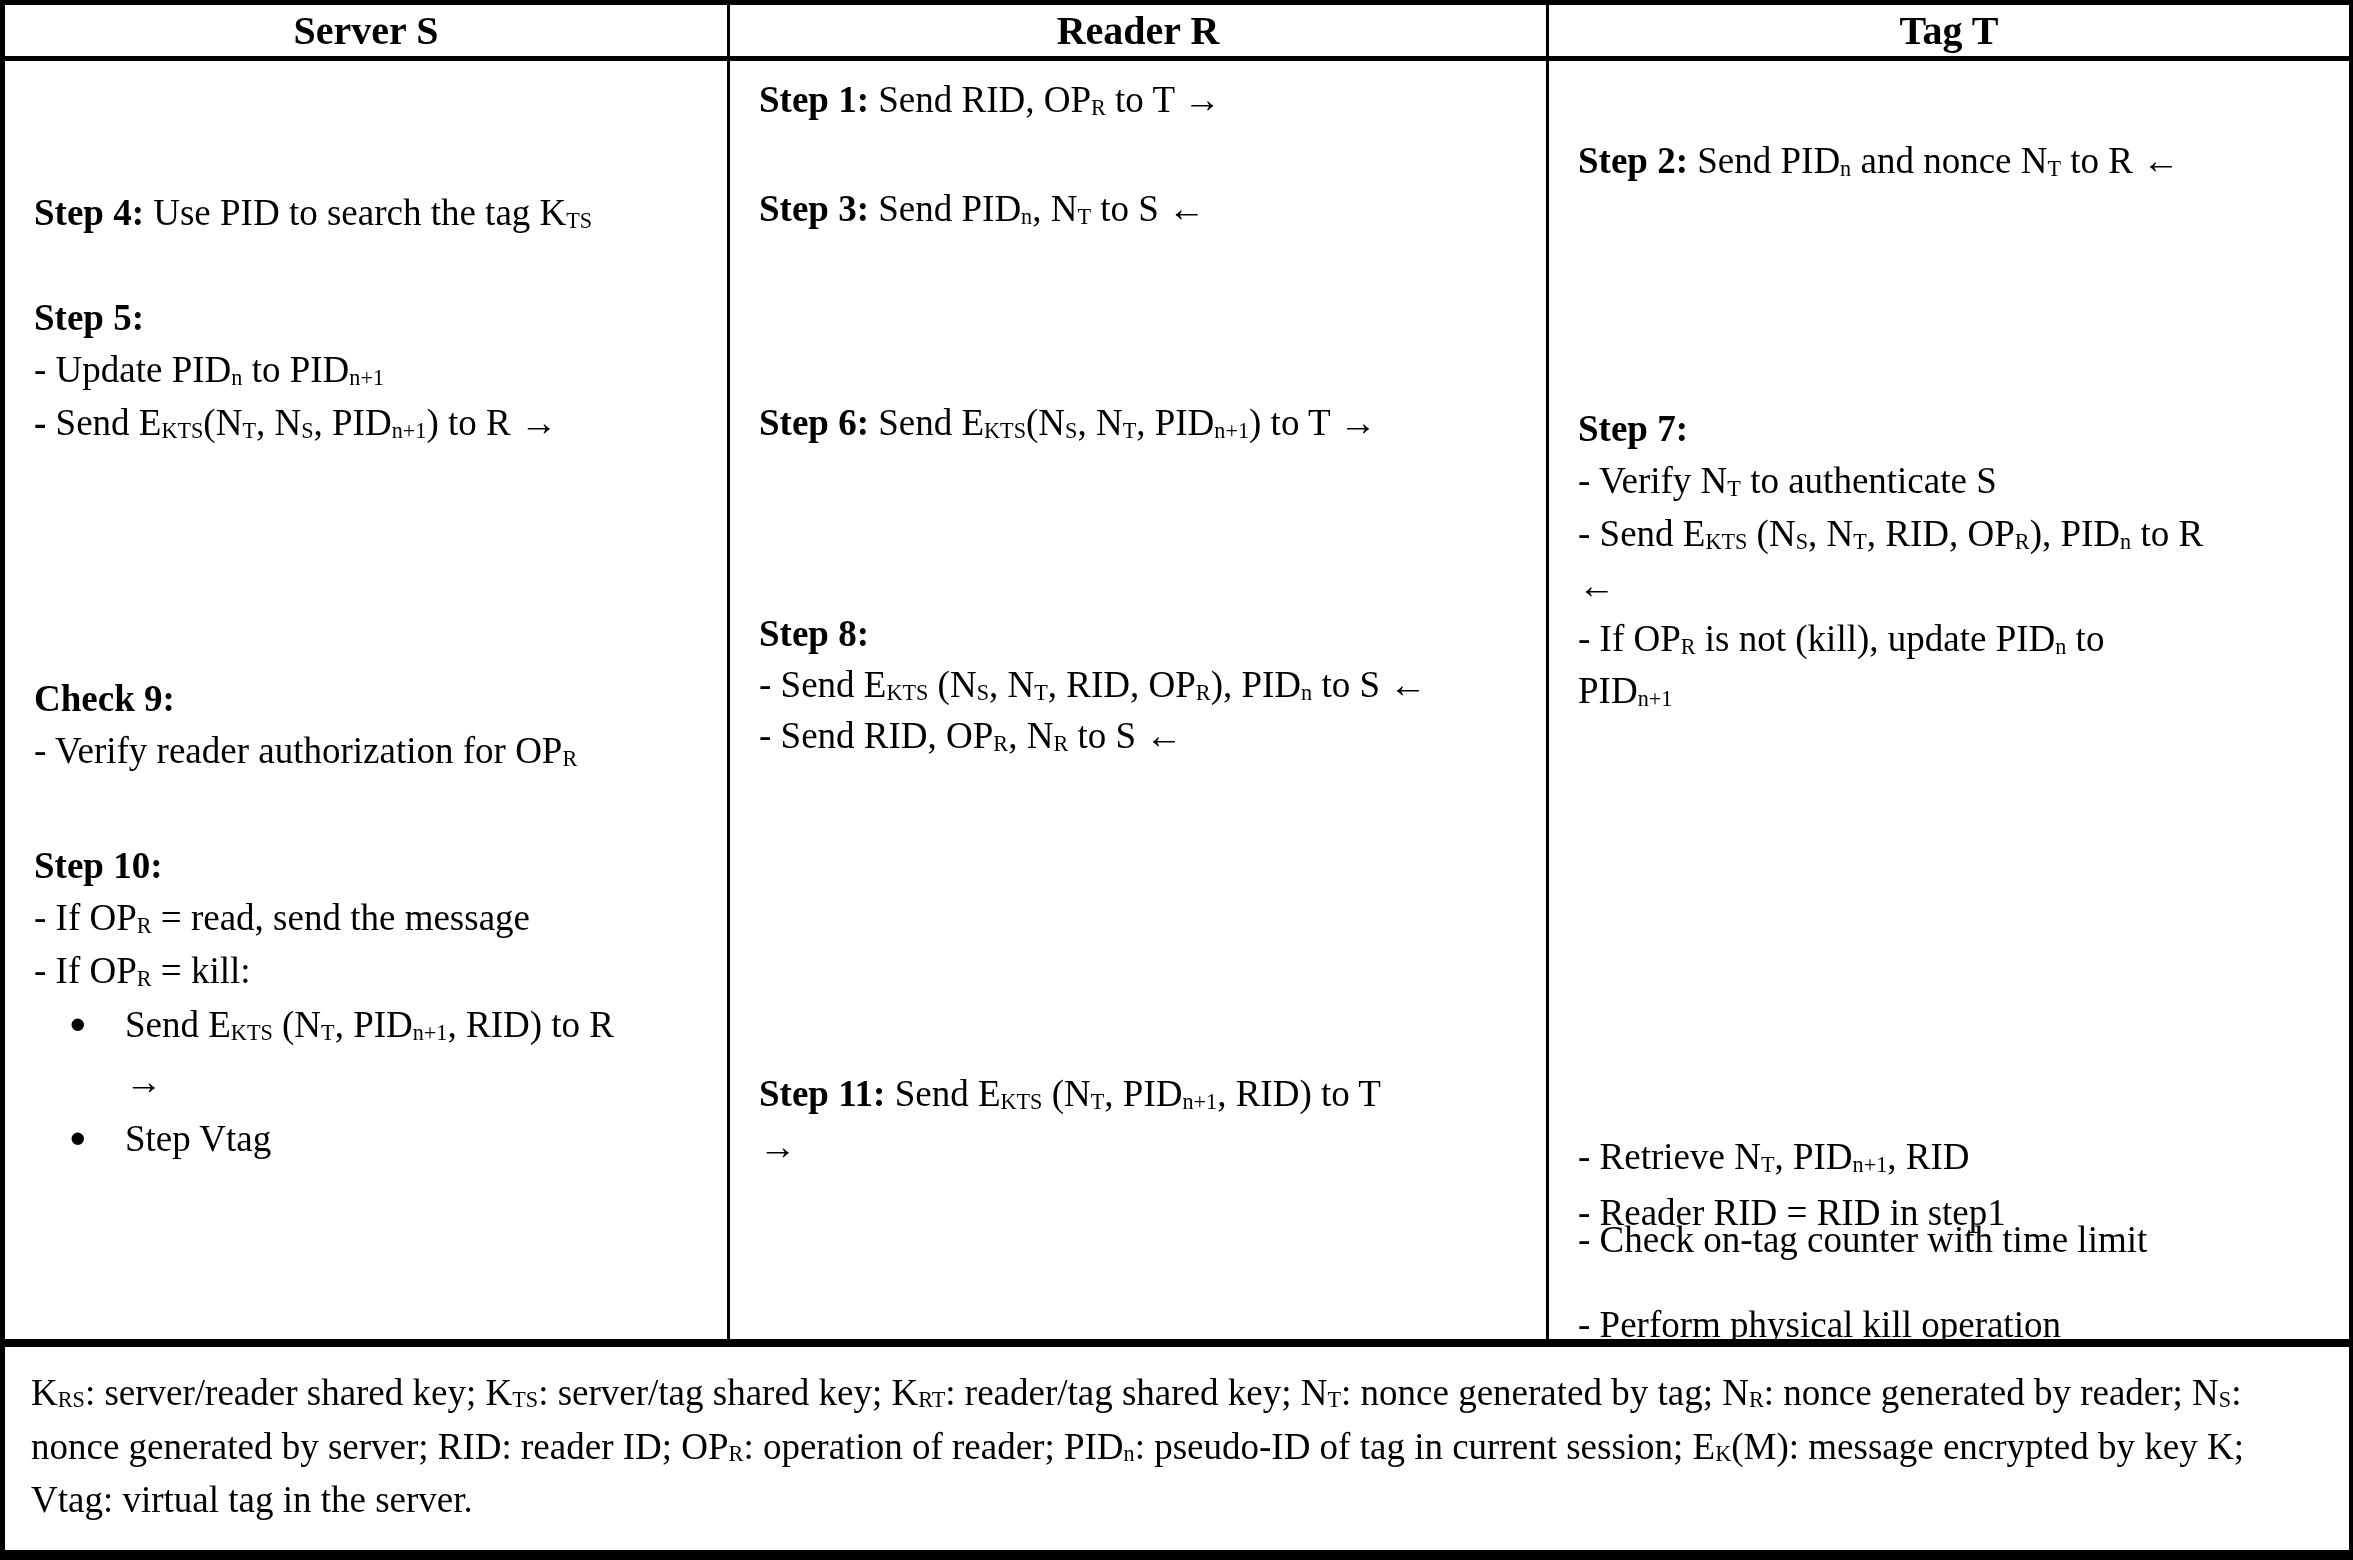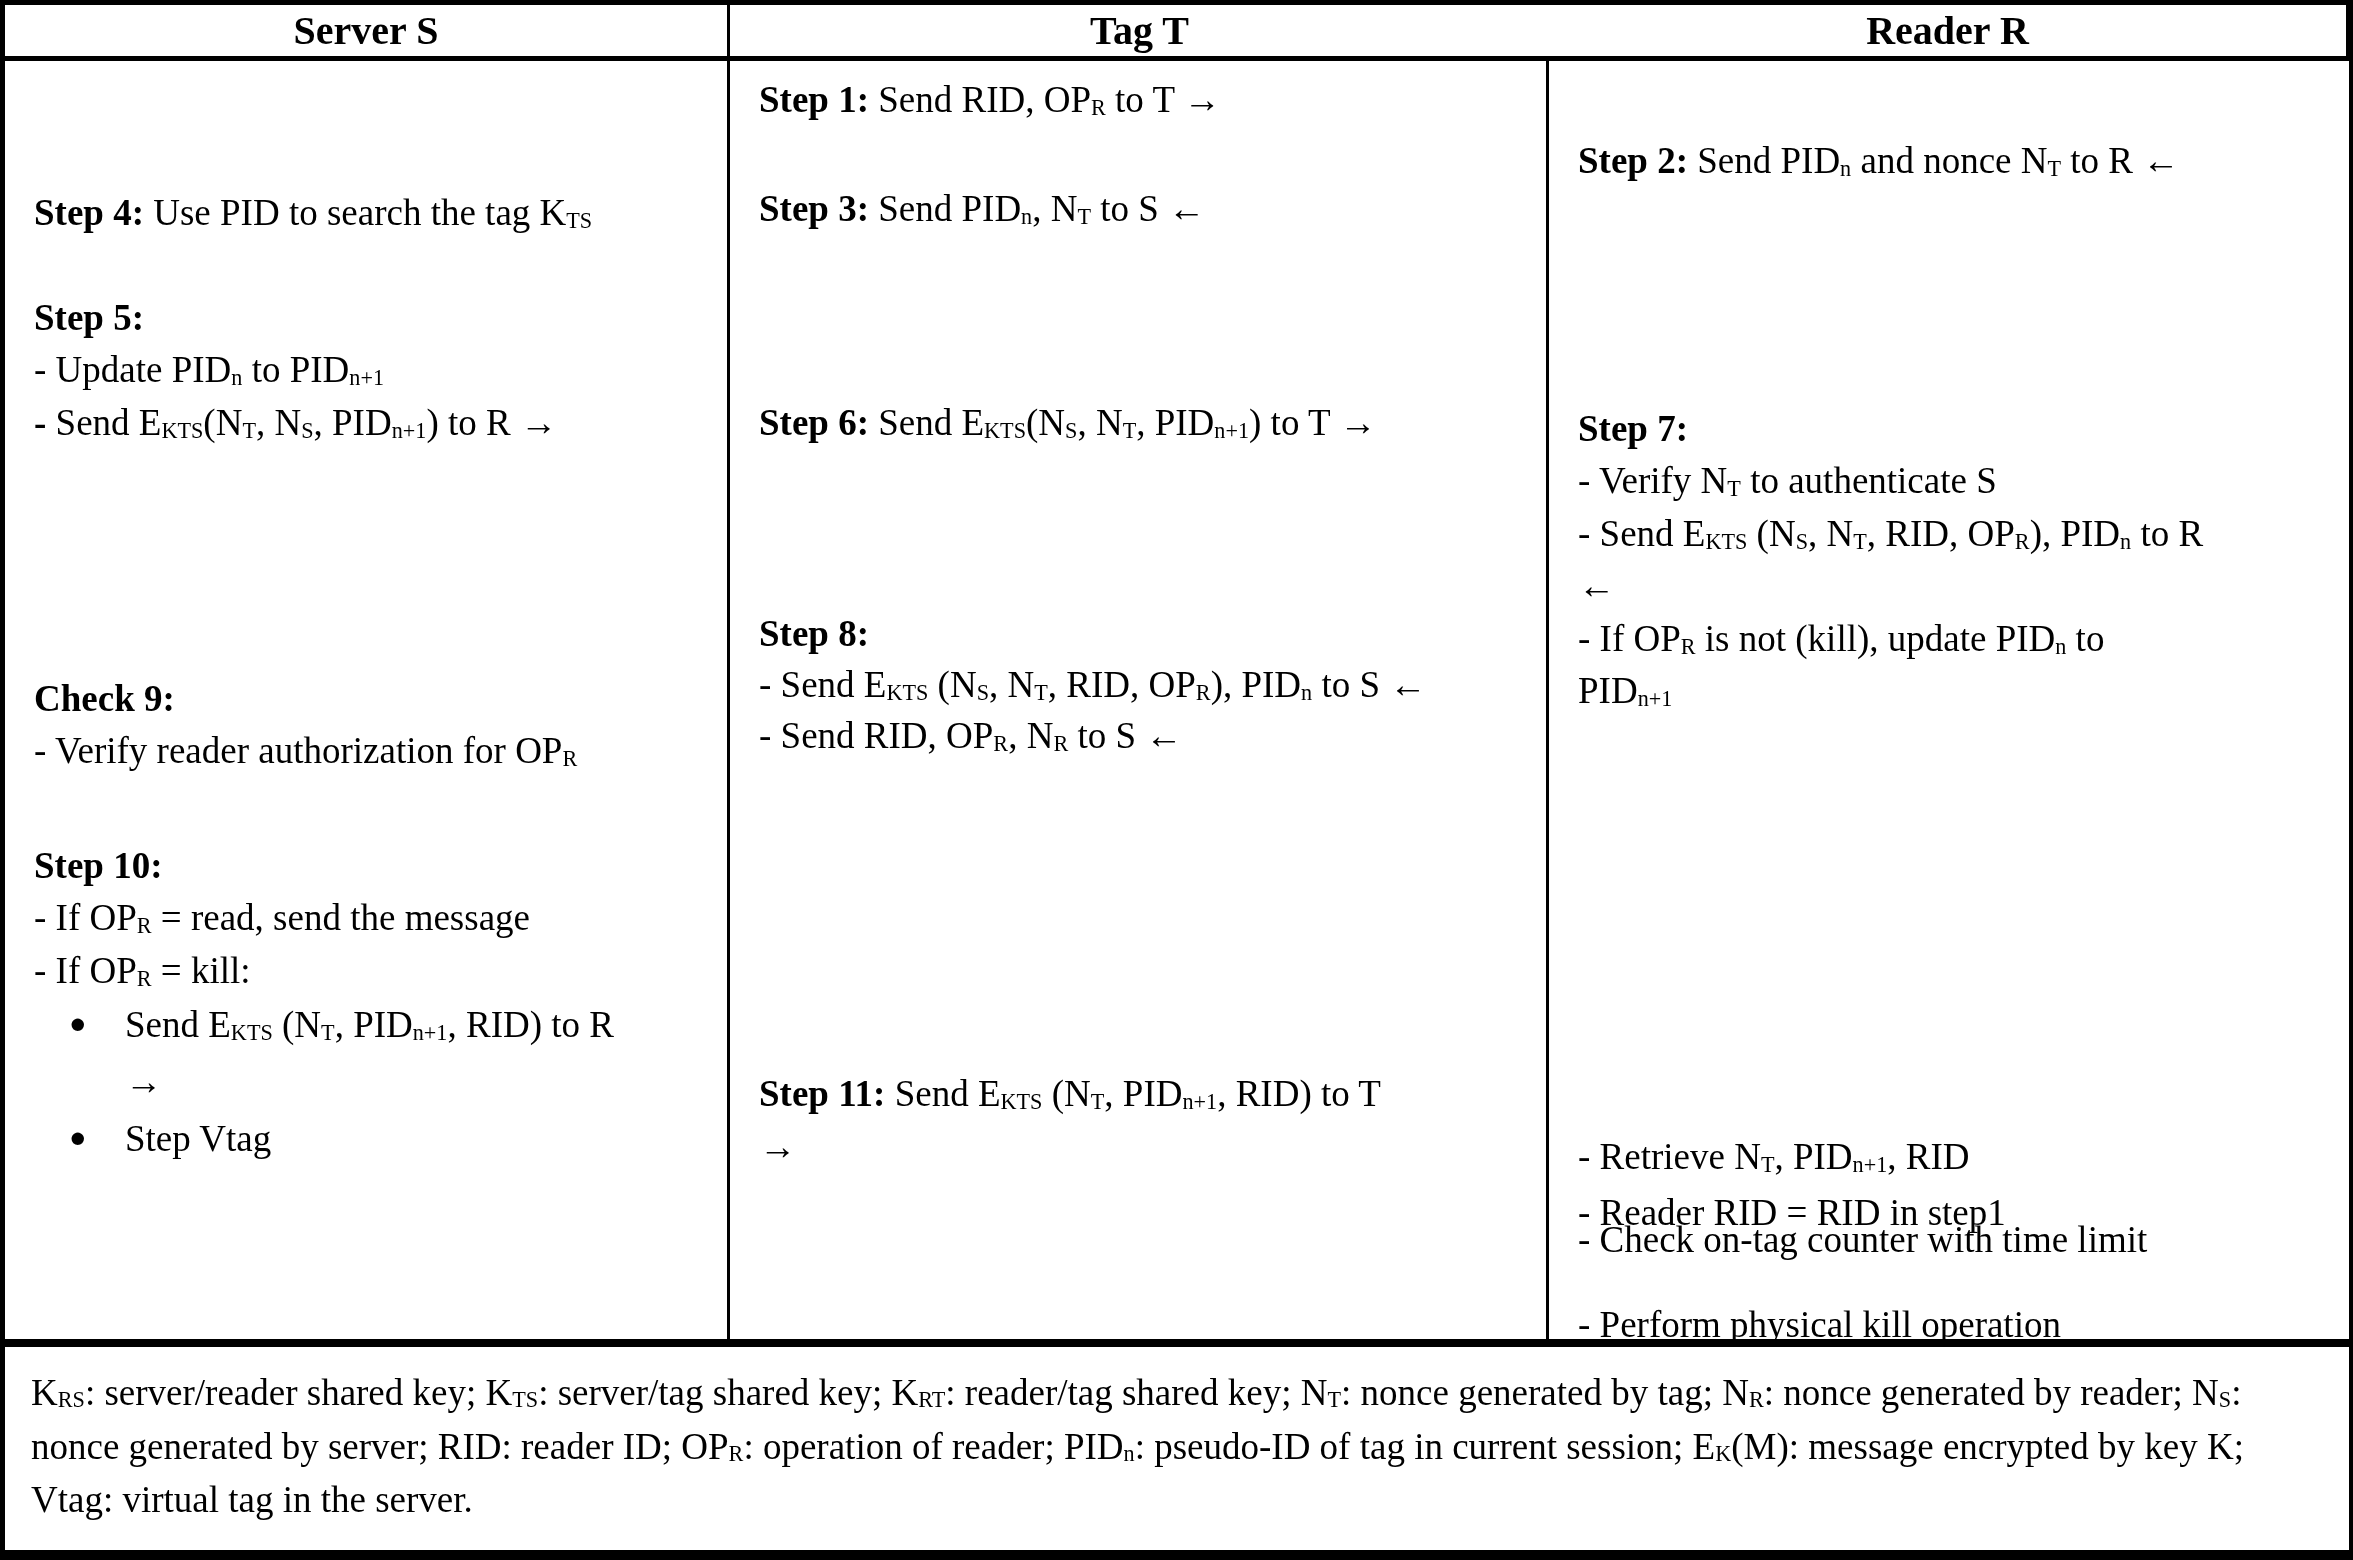--- a/index.html
+++ b/index.html
@@ -40,25 +40,25 @@
 </style>
 </head>
 <body>
 
 <div class="page">
   <div class="figure">
 
     <div class="hcell c1">
         <span>Server S</span>
       </div>
+    <div class="hcell c2">
+        <span>Reader R</span>
+      </div>
     <div class="hcell c3">
         <span>Tag T</span>
-      </div>
-    <div class="hcell c2">
-        <span>Reader R</span>
       </div>
 
     <div class="bcell c1">
       <div class="line" style="top:131px"><span class="b">Step 4:</span><span> Use PID to search the tag K<sub>TS</sub></span></div>
       <div class="line" style="top:236px"><span class="b">Step 5:</span></div>
       <div class="line" style="top:288px"><span>- Update PID<sub>n</sub> to PID<sub>n+1</sub></span></div>
       <div class="line" style="top:341px"><span class="b">-</span><span> Send E<sub>KTS</sub>(N<sub>T</sub>, N<sub>S</sub>, PID<sub>n+1</sub>) to R →</span></div>
       <div class="line" style="top:617px"><span class="b">Check 9:</span></div>
       <div class="line" style="top:669px"><span>- Verify reader authorization for OP<sub>R</sub></span></div>
       <div class="line" style="top:784px"><span class="b">Step 10:</span></div>

